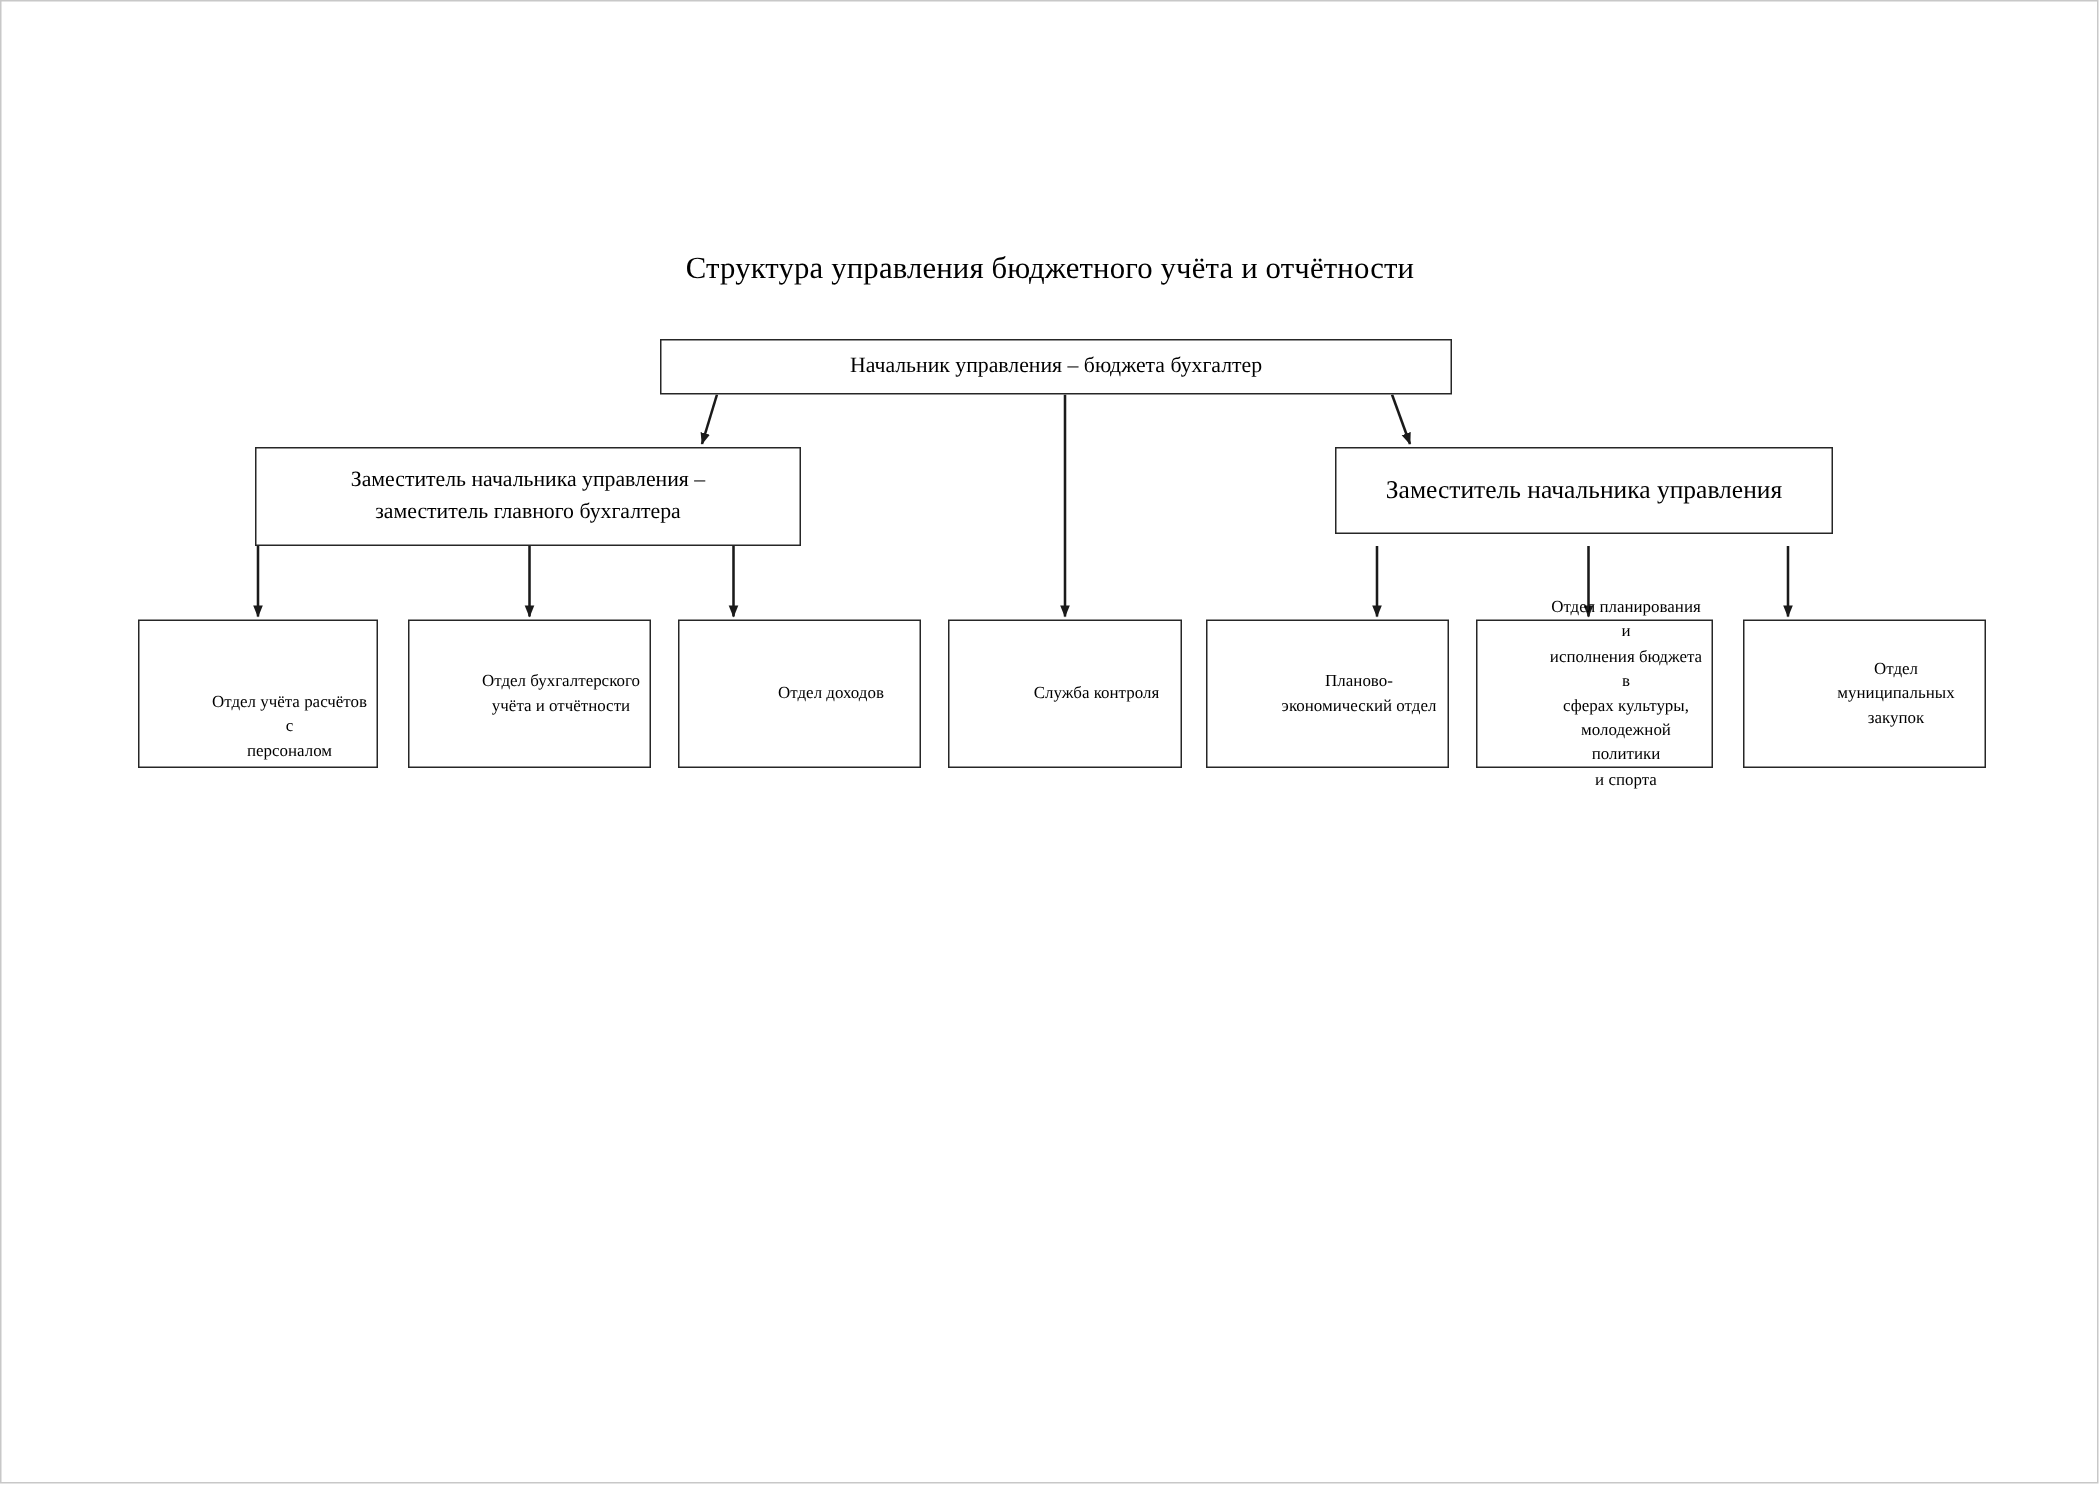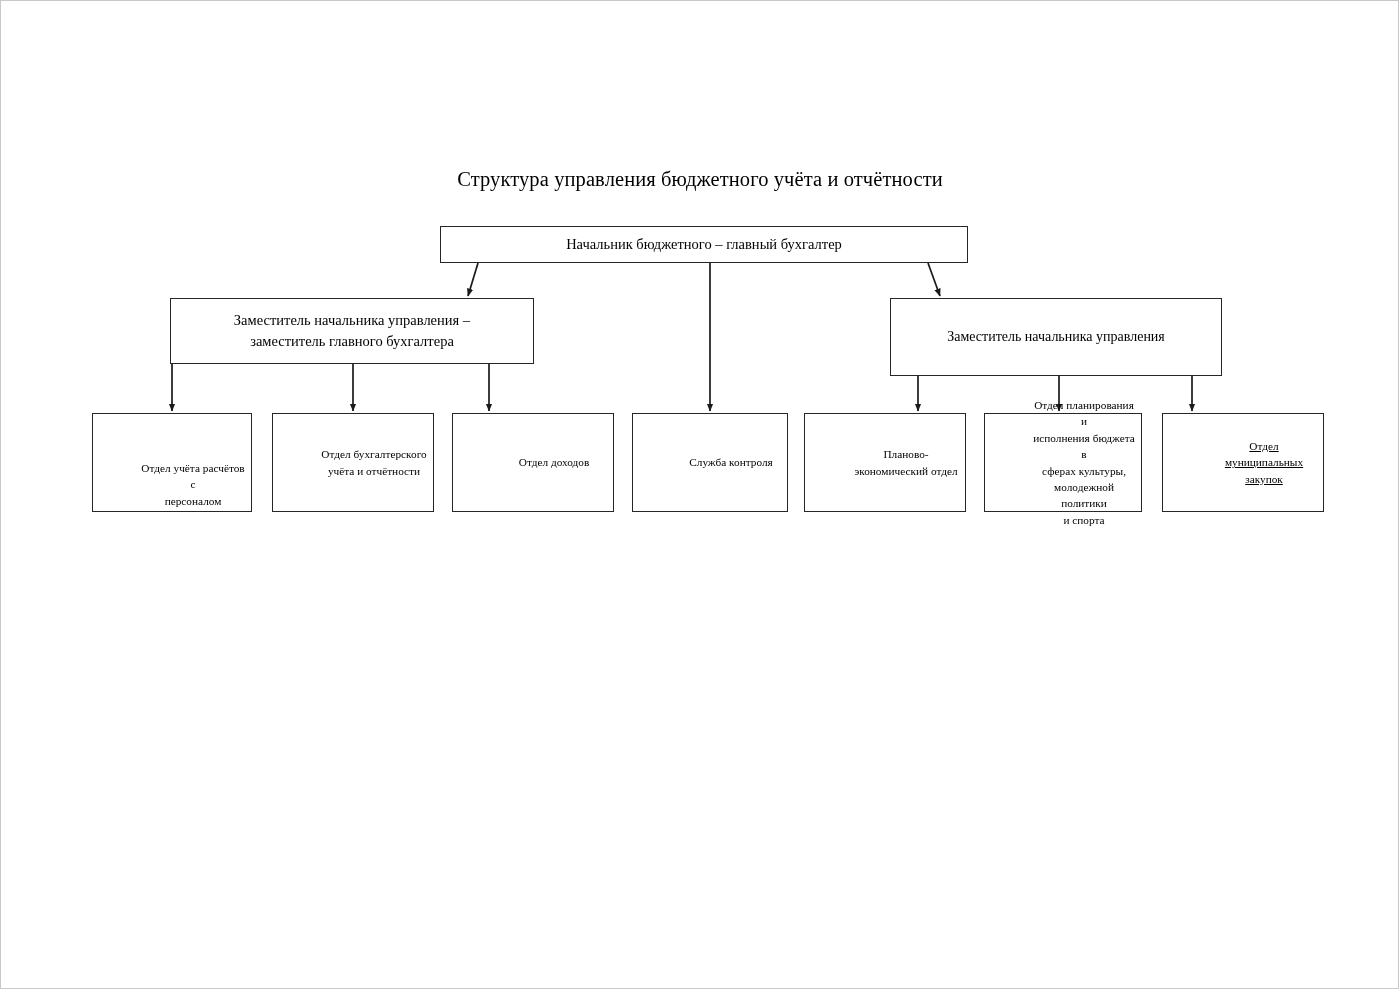--- a/index.html
+++ b/index.html
@@ -77,39 +77,39 @@
 
   
   #node-deputy-chief-accountant {
     left: 154px; top: 298px;
     width: 364px; height: 66px;
     font-size: 14.5px;
     margin-left: 16px;
   }
   #node-deputy-head {
     left: 890px; top: 298px;
-    width: 332px; height: 78px;
-    font-size: 14px;
+    width: 332px; height: 58px;
+    font-size: 17px;
     align-items: center;
   }
 
   
   .leaf {
     top: 413px;
     height: 99px;
     font-size: 11.3px;
     padding-left: 48px;
   }
   #node-payroll-accounting   { left: 92px;   width: 160px; align-items: flex-end; }
   #node-bookkeeping-reporting{ left: 272px;  width: 162px; }
   #node-revenue              { left: 452px;  width: 162px; }
   #node-control-service      { left: 632px;  width: 156px; }
   #node-planning-economic    { left: 804px;  width: 162px; }
   #node-budget-culture       { left: 984px;  width: 158px; }
-  #node-municipal-purchasing { left: 1162px; width: 162px; text-decoration: underline; }
+  #node-municipal-purchasing { left: 1162px; width: 162px; }
 
   svg.connectors {
     position: absolute;
     left: 0; top: 0;
     width: 1400px; height: 990px;
     z-index: 1;
     pointer-events: none;
   }
 </style>
 </head>
@@ -137,21 +137,21 @@
     <line x1="172" y1="364" x2="172" y2="411" stroke="#1a1a1a" stroke-width="1.7" marker-end="url(#arrowhead)"></line>
     <line x1="353" y1="364" x2="353" y2="411" stroke="#1a1a1a" stroke-width="1.7" marker-end="url(#arrowhead)"></line>
     <line x1="489" y1="364" x2="489" y2="411" stroke="#1a1a1a" stroke-width="1.7" marker-end="url(#arrowhead)"></line>
 
     <line x1="918" y1="364" x2="918" y2="411" stroke="#1a1a1a" stroke-width="1.7" marker-end="url(#arrowhead)"></line>
     <line x1="1059" y1="364" x2="1059" y2="411" stroke="#1a1a1a" stroke-width="1.7" marker-end="url(#arrowhead)"></line>
     <line x1="1192" y1="364" x2="1192" y2="411" stroke="#1a1a1a" stroke-width="1.7" marker-end="url(#arrowhead)"></line>
   </svg>
 
   <div class="node" id="node-head">
-    <span class="label">Начальник бюджетного – главный бухгалтер</span>
+    <span class="label">Начальник управления – бюджета бухгалтер</span>
   </div>
 
   <div class="node" id="node-deputy-chief-accountant">
     <span class="label">Заместитель начальника управления –
 заместитель главного бухгалтера</span>
   </div>
 
   <div class="node" id="node-deputy-head">
     <span class="label">Заместитель начальника управления</span>
   </div>

